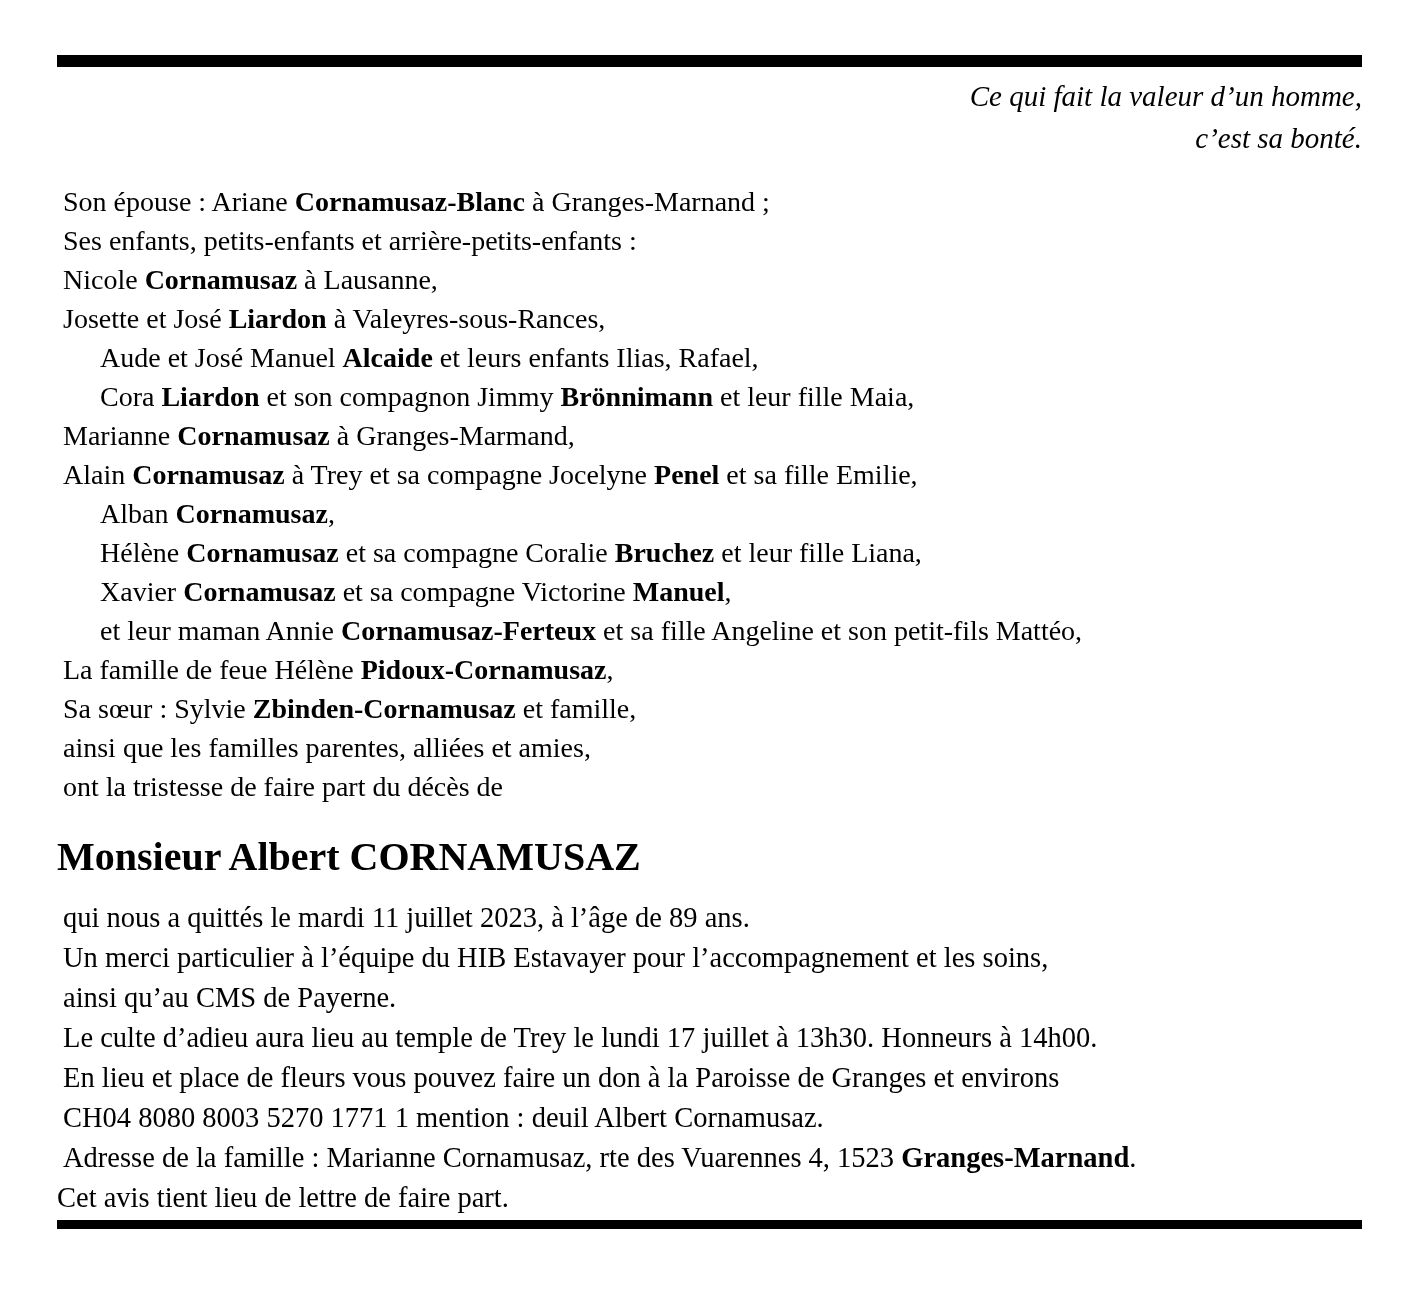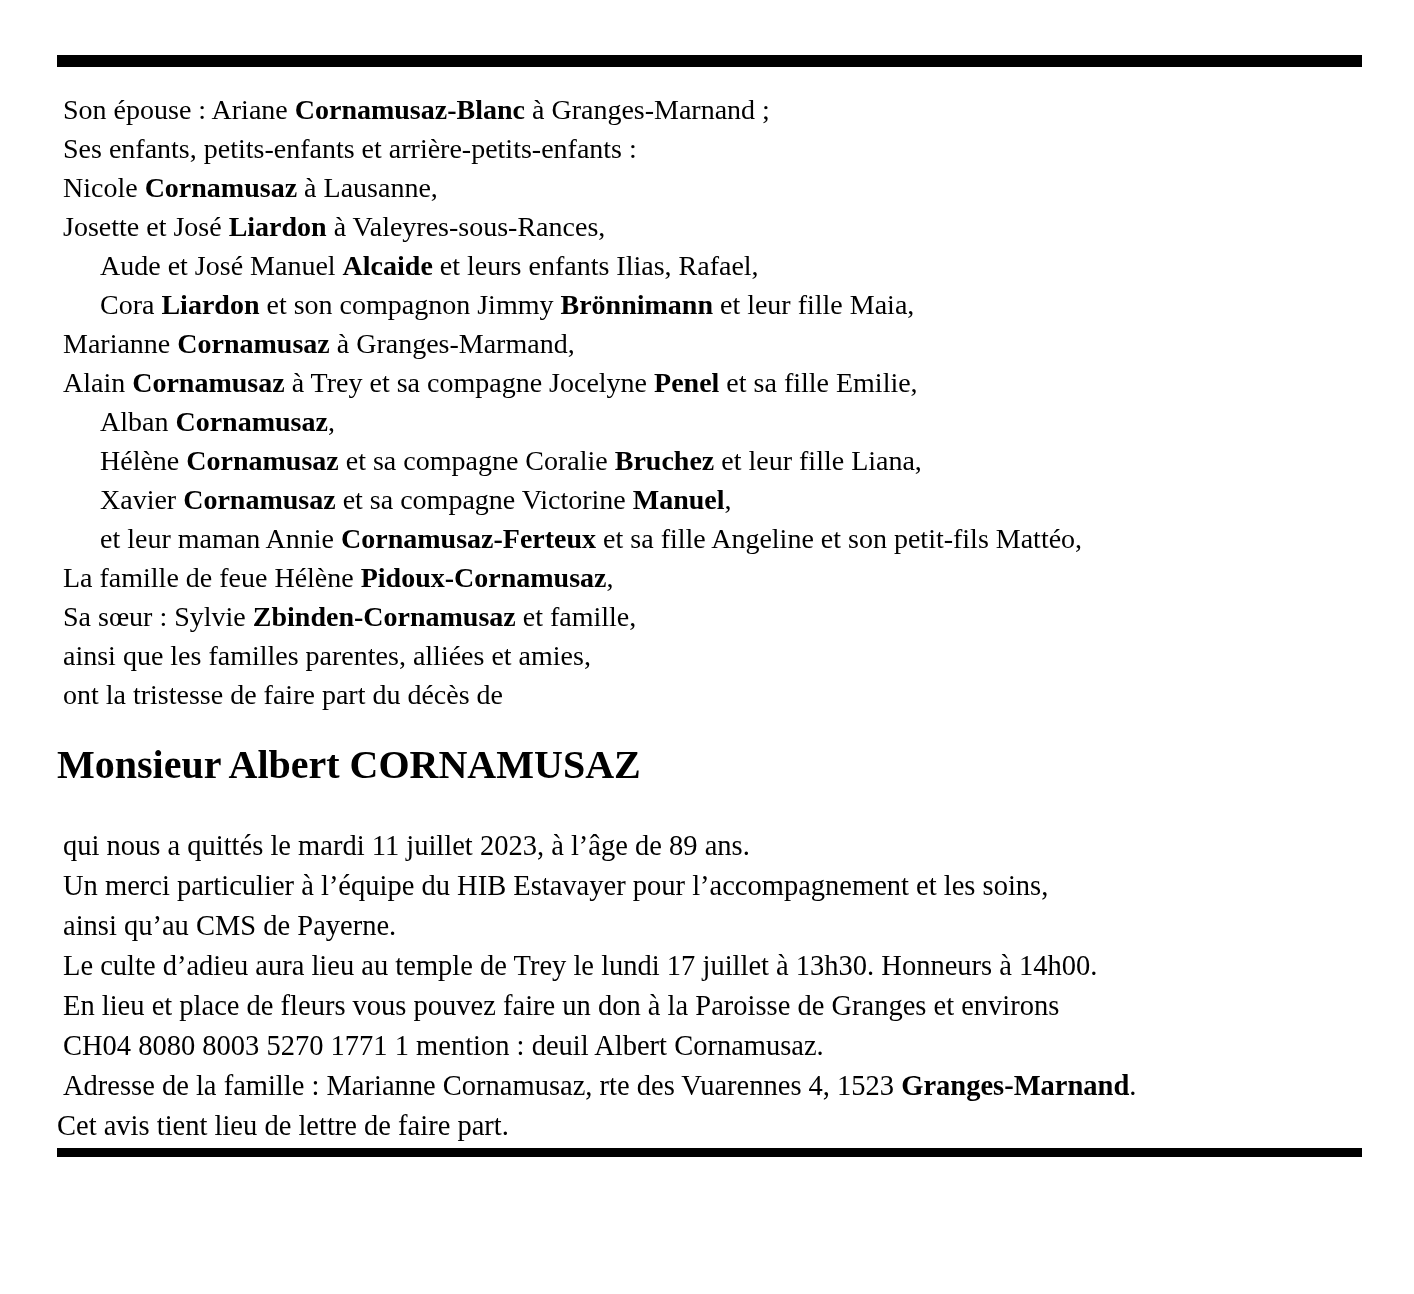--- a/index.html
+++ b/index.html
@@ -52,38 +52,42 @@
     padding-left: 37px;
   }
   .title {
     margin: 28px 0 0 0;
     text-align: left;
     font-size: 40px;
     font-weight: bold;
     line-height: 46px;
   }
   .details {
-    margin-top: 38px;
+    margin-top: 18px;
     padding-left: 6px;
     font-size: 28.5px;
     line-height: 40px;
   }
   .closing {
     font-size: 28.5px;
     line-height: 40px;
   }
   b { font-weight: bold; }
 </style>
 </head>
 <body>
 
 <div class="page">
 
   <div class="rule rule-top"></div>
 
+  <div class="quote">
+    <div class="quote-line">Ce qui fait la valeur d’un homme,</div>
+    <div class="quote-line">c’est sa bonté.</div>
+  </div>
 
   <div class="family">
       <div class="line"><span>Son épouse : Ariane </span><b>Cornamusaz-Blanc</b><span> à Granges-Marnand ;</span></div>
       <div class="line"><span>Ses enfants, petits-enfants et arrière-petits-enfants :</span></div>
       <div class="line"><span>Nicole </span><b>Cornamusaz</b><span> à Lausanne,</span></div>
       <div class="line"><span>Josette et José </span><b>Liardon</b><span> à Valeyres-sous-Rances,</span></div>
       <div class="line indent"><span>Aude et José Manuel </span><b>Alcaide</b><span> et leurs enfants Ilias, Rafael,</span></div>
       <div class="line indent"><span>Cora </span><b>Liardon</b><span> et son compagnon Jimmy </span><b>Brönnimann</b><span> et leur fille Maia,</span></div>
       <div class="line"><span>Marianne </span><b>Cornamusaz</b><span> à Granges-Marmand,</span></div>
       <div class="line"><span>Alain </span><b>Cornamusaz</b><span> à Trey et sa compagne Jocelyne </span><b>Penel</b><span> et sa fille Emilie,</span></div>

